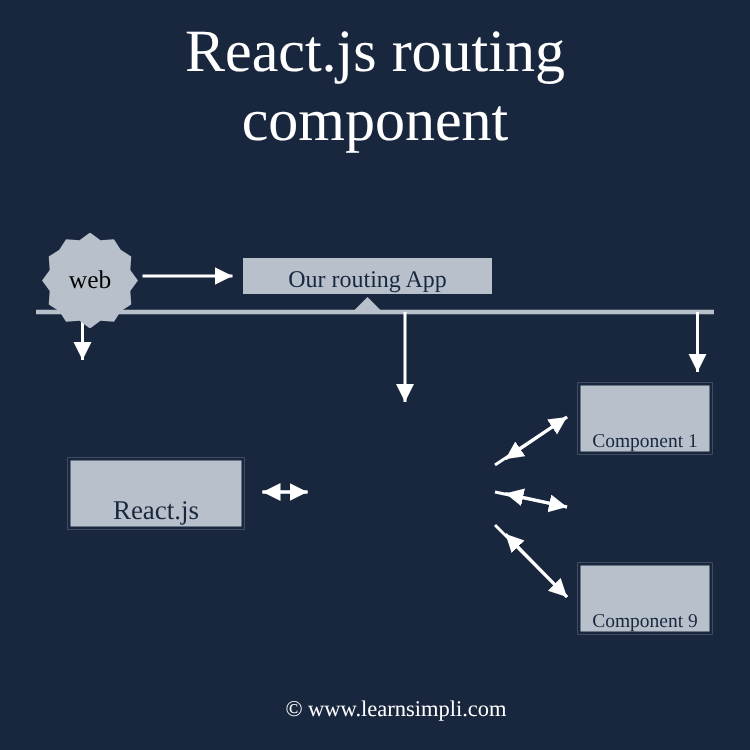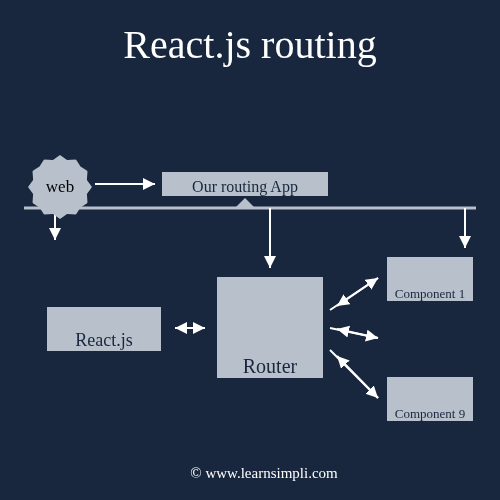--- a/index.html
+++ b/index.html
@@ -9,21 +9,21 @@
       background: #18273e;
       font-family: Georgia, 'Times New Roman', serif;
       color: #fff;
       position: relative;
       overflow: hidden;
     }
     .title {
       text-align: center;
       font-size: 40px;
       font-weight: normal;
-      padding-top: 22px;
+      padding-top: 11px;
       line-height: 1.15;
       font-family: Georgia, serif;
     }
     .diagram {
       position: absolute;
       top: 150px;
       left: 0;
       width: 500px;
       height: 300px;
     }
@@ -101,20 +101,21 @@
       color: #fff;
       font-family: Georgia, serif;
       margin-left: 14px;
     }
   </style>
 </head>
 <body>
 
 <div class="title">
   <span>React.js  routing</span><br>
+  <span>component</span>
 </div>
 
 <div class="diagram">
 
   <svg class="arrows">
     <defs>
       <marker id="arrow" markerWidth="8" markerHeight="8" refX="6" refY="3" orient="auto" markerUnits="strokeWidth">
         <path d="M0,0 L6,3 L0,6 Z" fill="#ffffff"></path>
       </marker>
     </defs>
@@ -145,23 +146,20 @@
   </div>
 
   <div class="box routing-app">
     <span>Our routing App</span>
   </div>
 
   <div class="box indexjs">
     <span>React.js</span>
   </div>
 
-  <div class="box router">
-    <span>Router</span>
-  </div>
 
   <div class="box comp comp1">
     <span>Component 1</span>
   </div>
   <div class="box comp comp3">
     <span>Component 9</span>
   </div>
 
 </div>
 

